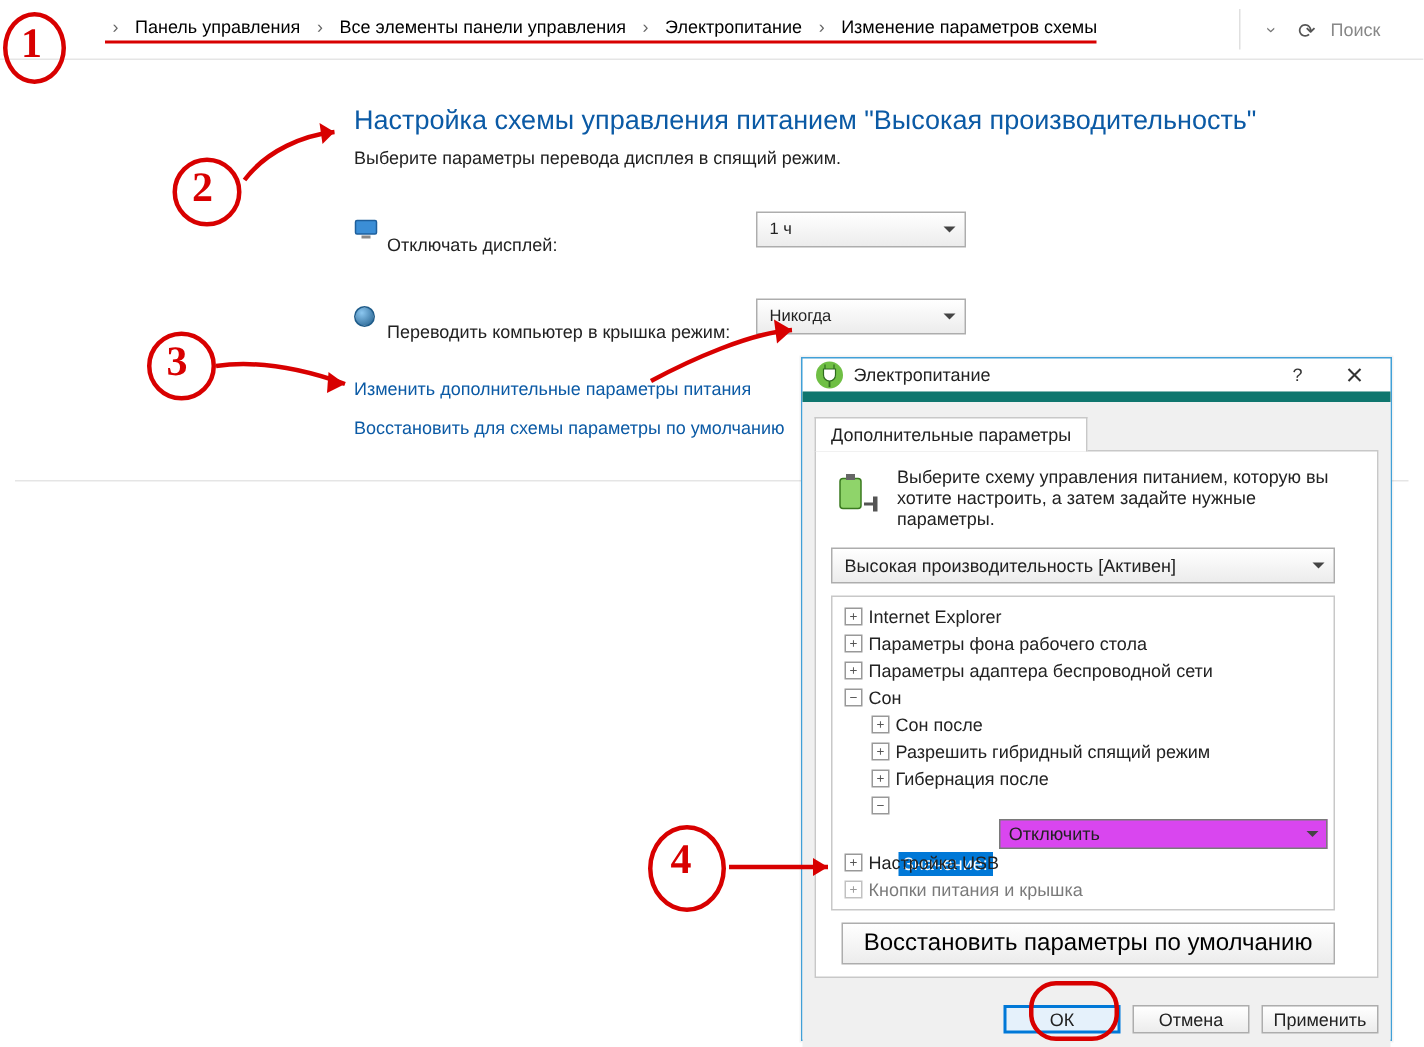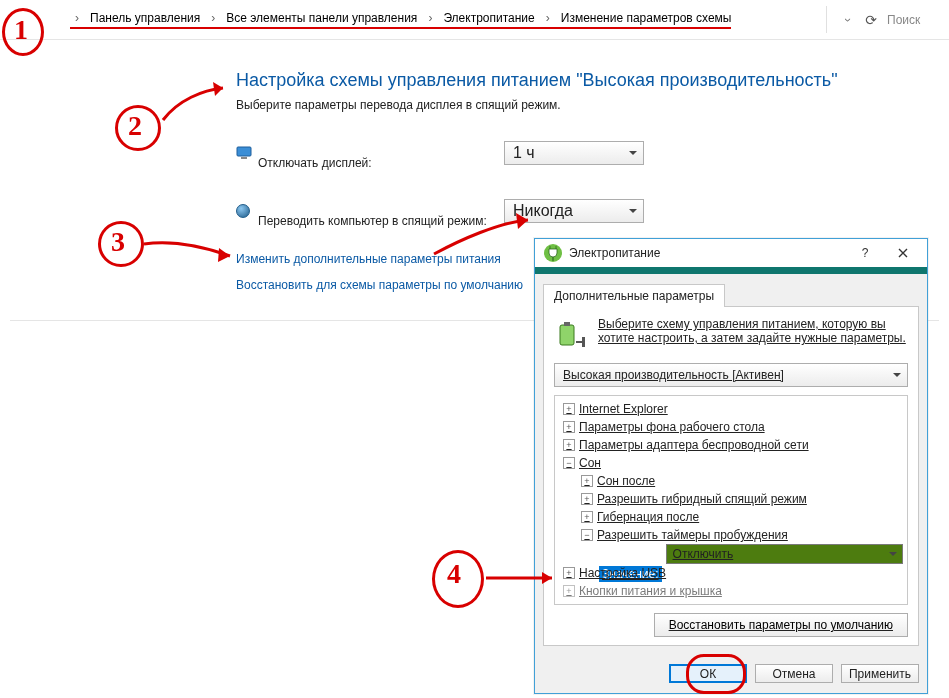--- a/index.html
+++ b/index.html
@@ -63,21 +63,21 @@
   .row .label-cell { width: 246px; margin-top: 20px; }
   .dropdown {
     width: 140px;
     height: 24px;
     border: 1px solid #adadad;
     background: linear-gradient(#fff,#ececec);
     display: flex;
     align-items: center;
     padding: 0 20px 0 8px;
     position: relative;
-    font-size: 16px;
+    font-size: 11px;
   }
   .dropdown::after {
     content: "";
     position: absolute;
     right: 6px; top: 50%;
     margin-top: -2px;
     border: 4px solid transparent;
     border-top-color: #444;
   }
   .link-row {
@@ -132,22 +132,22 @@
     border-bottom: none;
     padding: 4px 10px;
     font-size: 12px;
     position: relative;
     top: 1px;
   }
   .tab-panel {
     flex:1;
     background: #fff;
     border: 1px solid #c8c8c8;
-    padding: 10px 10px 8px 10px;
-    display:flex; flex-direction:column;text-decoration:underline;
+    padding: 10px 28px 8px 10px;
+    display:flex; flex-direction:column;
   }
   .intro {
     display: flex;
     gap: 10px;
     align-items: flex-start;
     margin-bottom: 12px;
   }
   .scheme-select {
     display:inline-flex;
     align-items:center;
@@ -180,33 +180,33 @@
     background:#0078d7; color:#ffffff; padding:1px 3px;margin-top:40px;
   }
   .val-select {
     flex:1;
     margin-left:4px;
     height:20px;
     border:1px solid #7a7a7a;
     display:flex; align-items:center;
     padding:0 20px 0 6px;
     position:relative;
-    background:#4d7c0f;
+    background:#d946ef;
   }
   .val-select::after{
     content:""; position:absolute; right:5px; top:50%; margin-top:-2px;
     border:4px solid transparent; border-top-color:#444;
   }
   .restore-btn {
     margin-top:8px;
     align-self:flex-end;
     border:1px solid #adadad;
     background:linear-gradient(#fff,#ececec);
     padding:4px 14px;
-    font-size:12px;
+    font-size:16px;
   }
   .dialog-buttons {
     display:flex;
     justify-content:flex-end;
     gap:8px;
     padding:10px 8px;
     background:#f0f0f0;
   }
   .dlg-btn {
     min-width:78px;
@@ -277,21 +277,21 @@
     <div class="label-cell">Отключать дисплей:</div>
     <div class="dropdown">
         <span>1 ч</span>
       </div>
   </div>
 
   <div class="row">
     <div class="icon-cell">
       <div class="power-icon"></div>
     </div>
-    <div class="label-cell">Переводить компьютер в спящий режим:</div>
+    <div class="label-cell">Переводить компьютер в крышка режим:</div>
     <div class="dropdown">
         <span>Никогда</span>
       </div>
   </div>
 
   <div class="link-row">Изменить дополнительные параметры питания</div>
   <div class="link-row">Восстановить для схемы параметры по умолчанию</div>
 </div>
 
 <div class="divider-bottom"></div>
@@ -351,21 +351,20 @@
         <div class="tree-node lvl2">
             <span class="exp">+</span>
             <span>Разрешить гибридный спящий режим</span>
           </div>
         <div class="tree-node lvl2">
             <span class="exp">+</span>
             <span>Гибернация после</span>
           </div>
         <div class="tree-node lvl2">
             <span class="exp">−</span>
-            <span>Разрешить таймеры пробуждения</span>
           </div>
         <div class="lvl3">
           <span class="val-label">Значение:</span>
           <div class="val-select">
               <span>Отключить</span>
             </div>
         </div>
         <div class="tree-node lvl1">
             <span class="exp">+</span>
             <span>Настройка USB</span>

